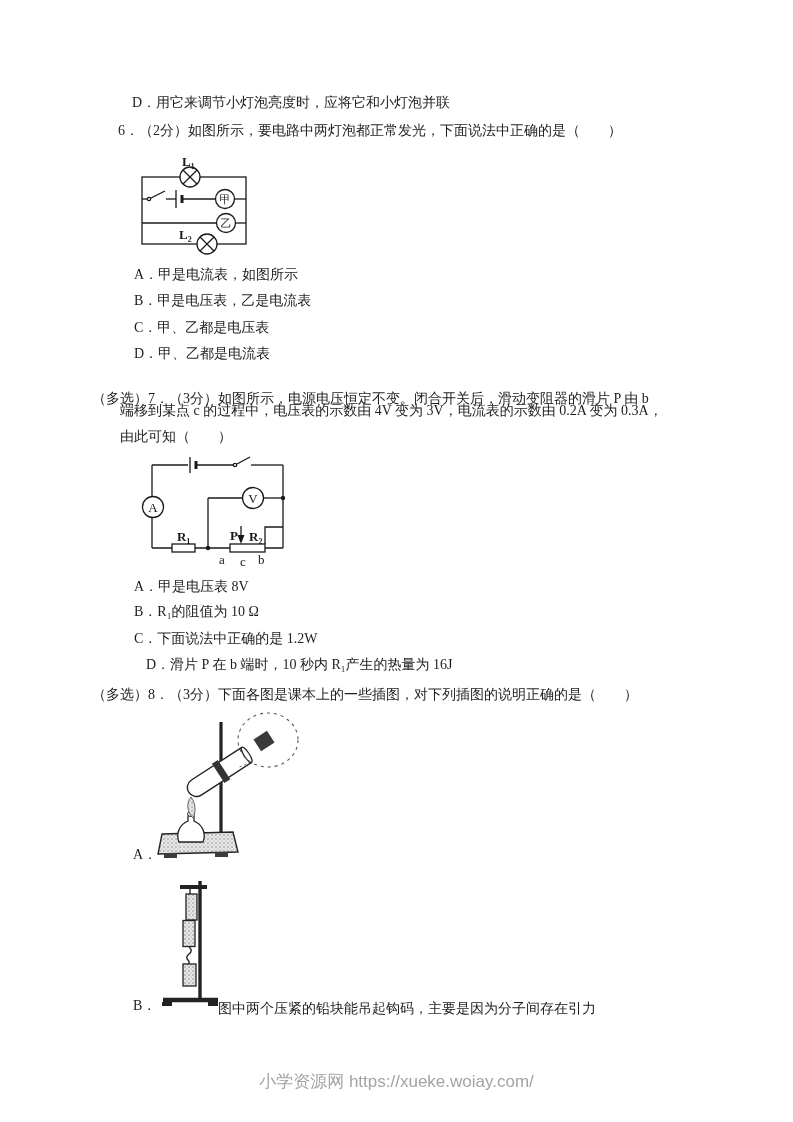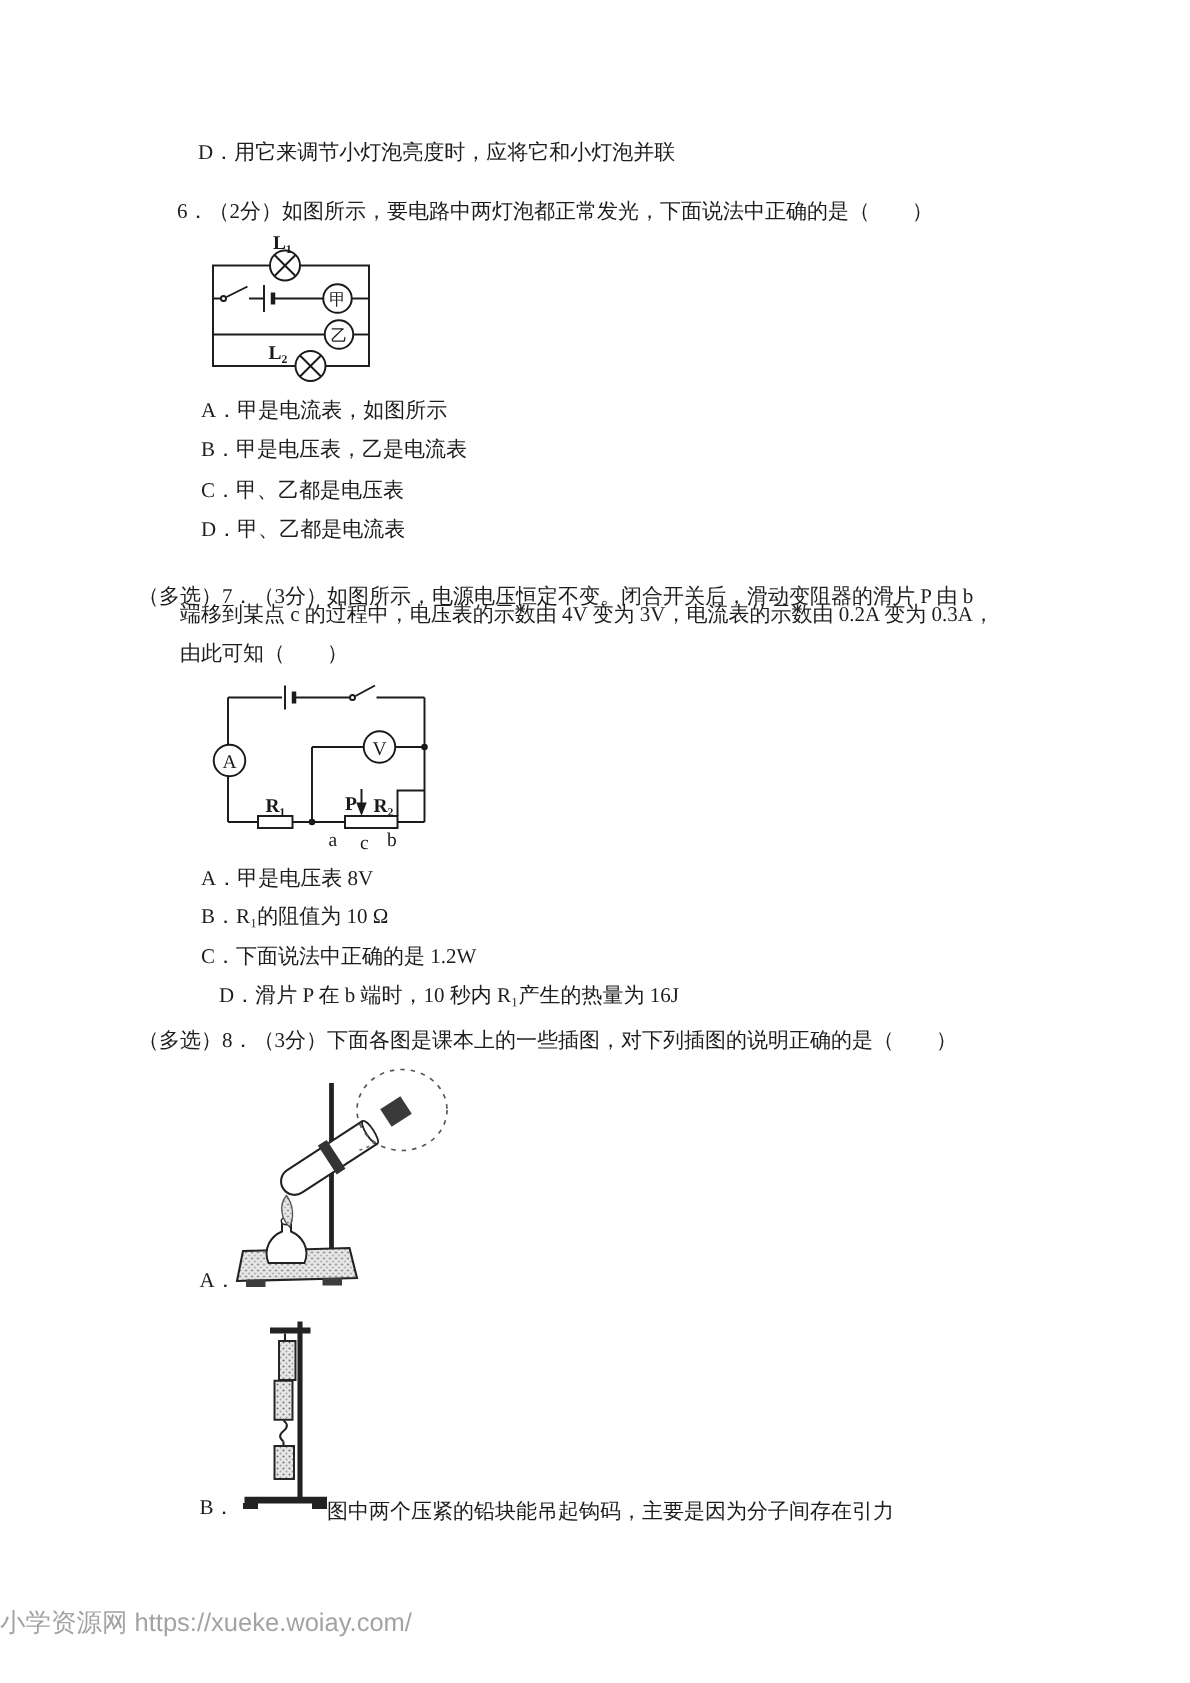--- a/index.html
+++ b/index.html
@@ -4,31 +4,31 @@
 <style>
   html,body{margin:0;padding:0;background:#ffffff;}
   #page{position:relative;width:793px;height:1122px;background:#ffffff;overflow:hidden;
         font-family:"Liberation Serif","DejaVu Serif",serif;color:#1d1d1d;padding-left:28px;}
   .t{position:absolute;font-size:14px;line-height:15px;white-space:nowrap;}
   .fig{position:absolute;}
   .figlabel{font-family:"Liberation Serif","DejaVu Serif",serif;font-size:13px;font-weight:bold;fill:#1a1a1a;}
   .small-label{font-family:"Liberation Serif","DejaVu Serif",serif;font-size:13px;font-weight:normal;fill:#1a1a1a;}
   .meterlabel{font-family:"Liberation Serif","DejaVu Serif",serif;font-size:11px;fill:#1a1a1a;text-anchor:middle;}
   .mlabel{font-family:"Liberation Serif","DejaVu Serif",serif;font-size:13px;fill:#1a1a1a;text-anchor:middle;}
-  #footer{position:absolute;left:0;top:1070px;width:793px;text-align:left;
+  #footer{position:absolute;left:0;top:1070px;width:793px;text-align:center;
           font-family:"Liberation Sans","DejaVu Sans",sans-serif;font-size:17px;color:#a3a3a3;}
 </style>
 </head>
 <body>
 
 <div id="page">
 
   <div class="t" style="left:132px;top:95px">D．用它来调节小灯泡亮度时，应将它和小灯泡并联</div>
 
-  <div class="t" style="left:118px;top:134px">6．（2分）如图所示，要电路中两灯泡都正常发光，下面说法中正确的是（　　）</div>
+  <div class="t" style="left:118px;top:123px">6．（2分）如图所示，要电路中两灯泡都正常发光，下面说法中正确的是（　　）</div>
 
   <svg class="fig" style="left:136px;top:148px" width="116" height="108" viewBox="0 0 116 108">
     <g stroke="#1a1a1a" stroke-width="1.3" fill="none">
       <rect x="6" y="29" width="104" height="67"></rect>
 
       <g>
         <circle cx="54" cy="29" r="10" fill="#ffffff"></circle>
         <line x1="47" y1="22" x2="61" y2="36"></line>
         <line x1="61" y1="22" x2="47" y2="36"></line>
       </g>

